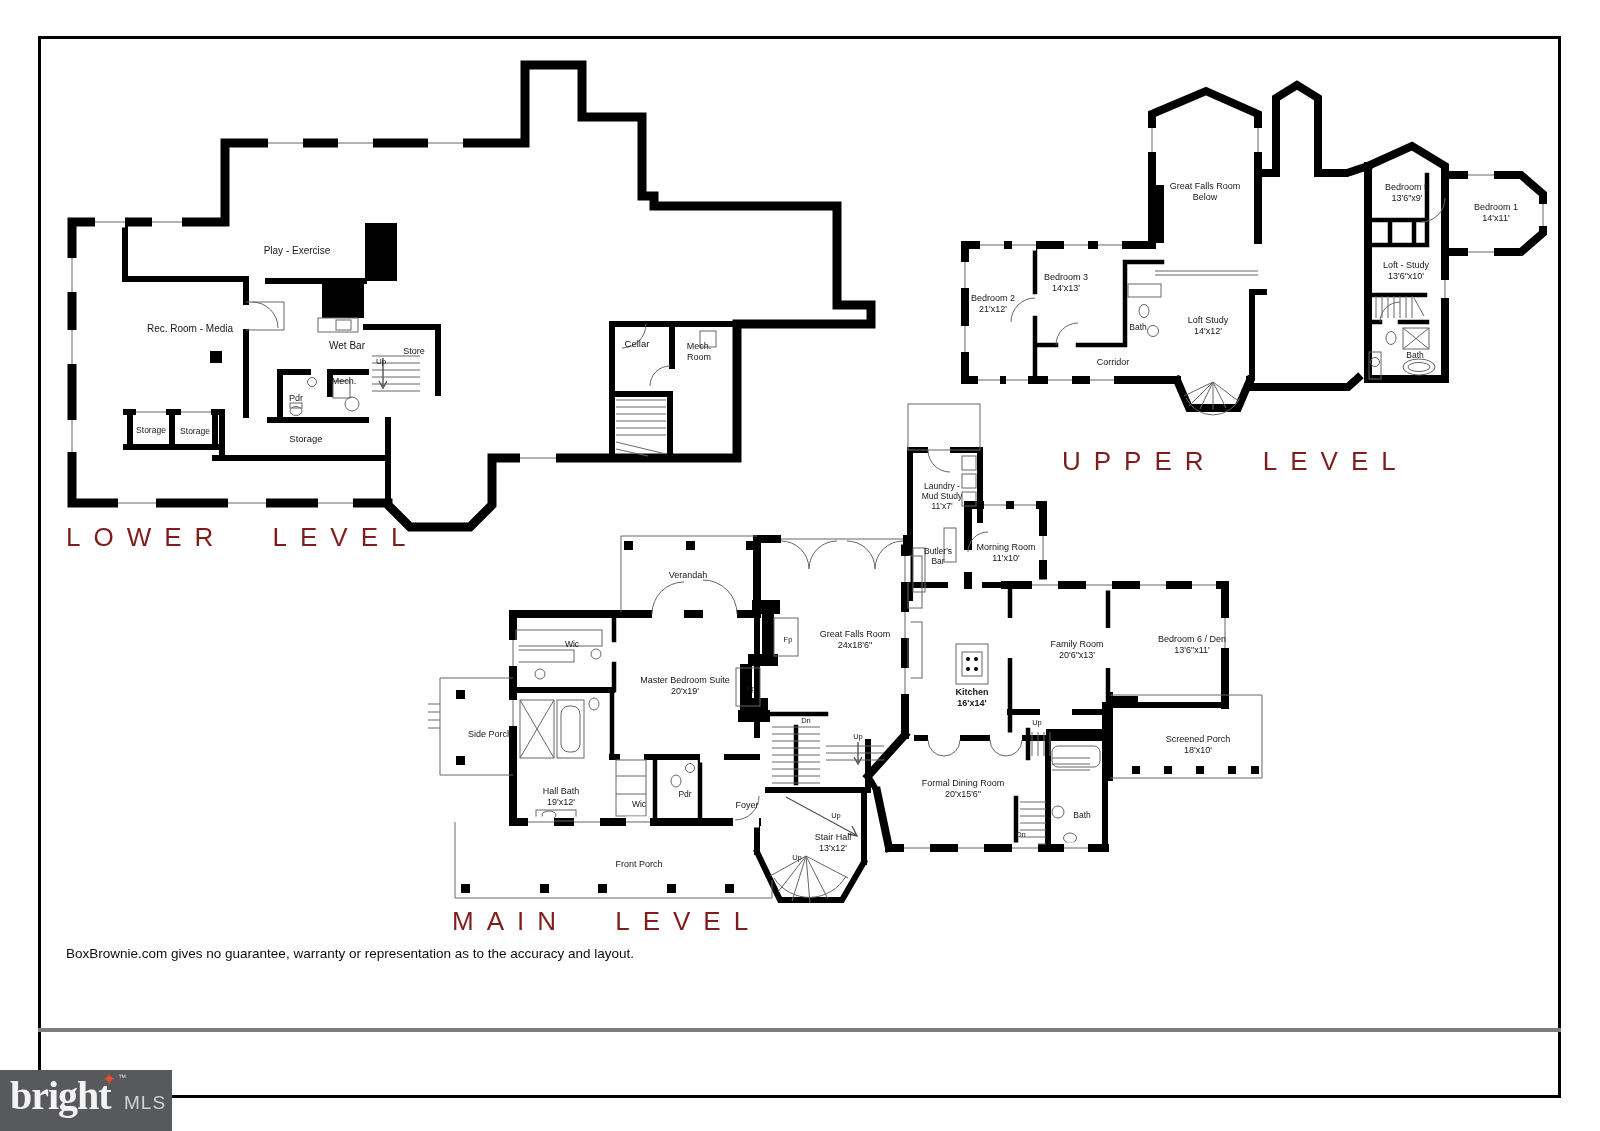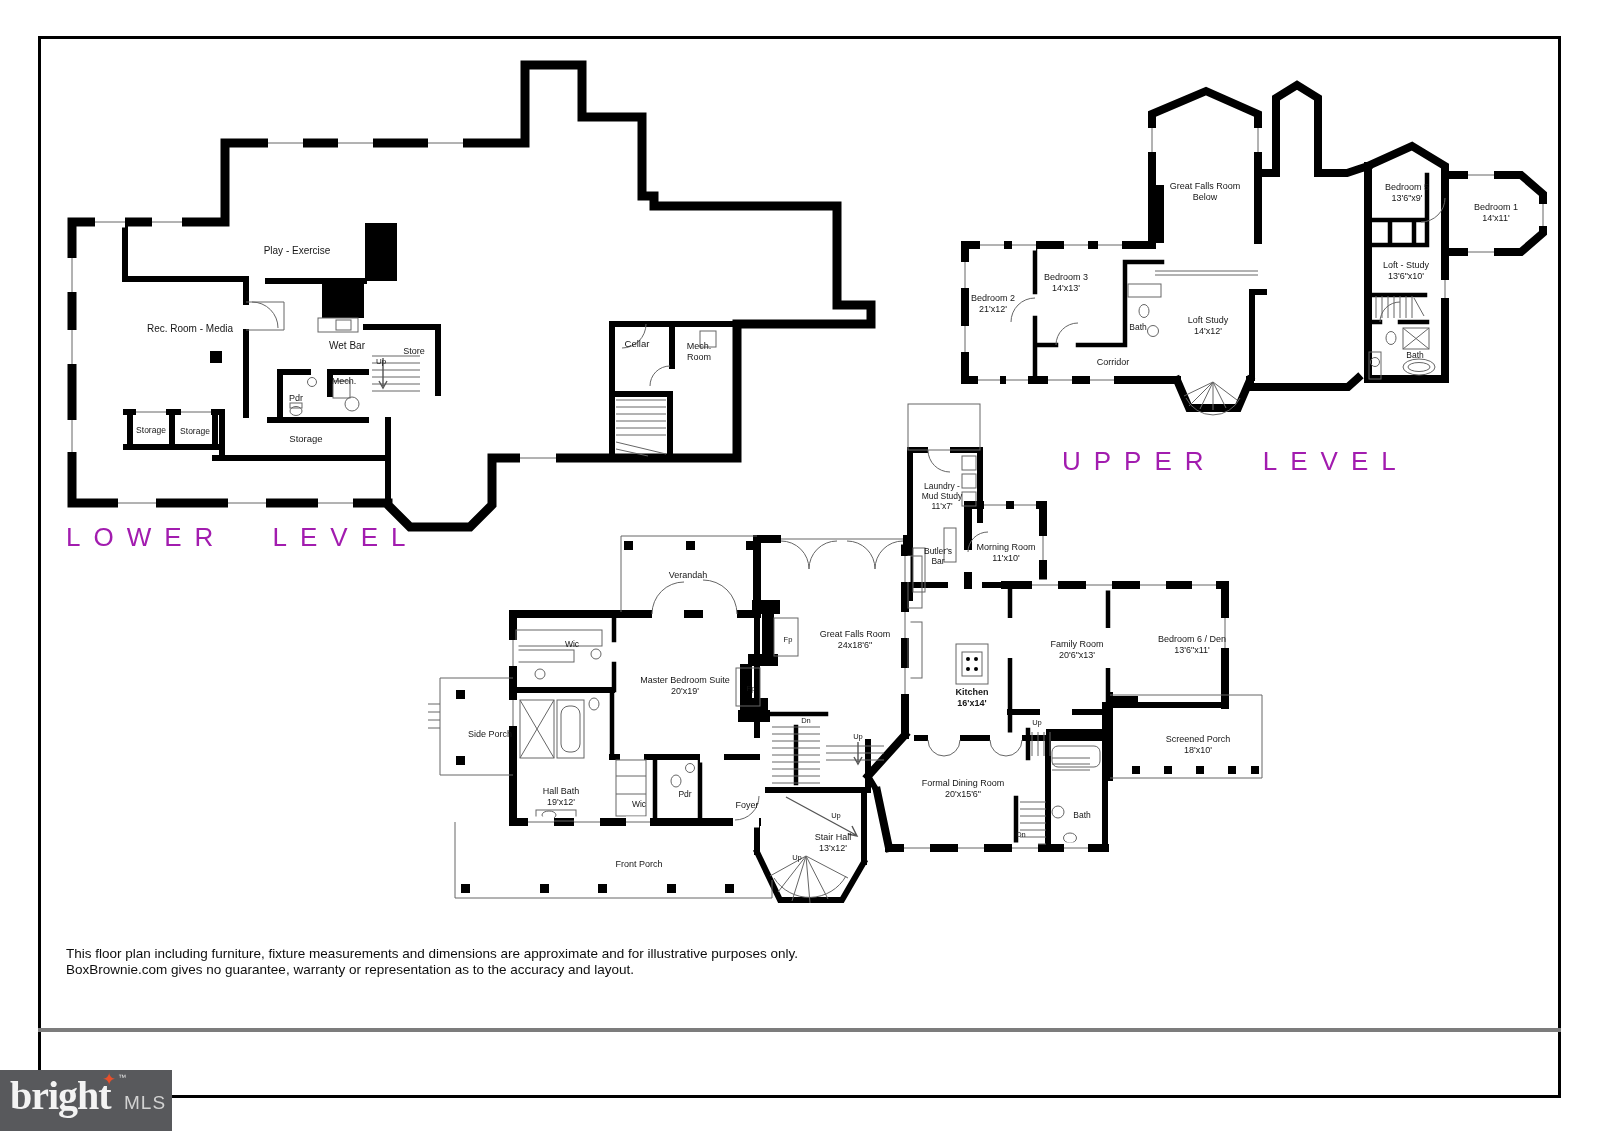--- a/index.html
+++ b/index.html
@@ -13,21 +13,21 @@
   .w6{stroke:#000;stroke-width:6;fill:none;stroke-linecap:square;stroke-linejoin:miter;}
   .w5{stroke:#000;stroke-width:4.5;fill:none;stroke-linecap:square;}
   .tn{stroke:#666;stroke-width:1;fill:none;}
   .tn15{stroke:#555;stroke-width:1.4;fill:none;}
   .win{stroke:#fff;stroke-width:11;fill:none;}
   .blk{fill:#000;stroke:none;}
   #labels{position:absolute;left:0;top:0;width:1600px;height:1131px;pointer-events:none;}
   .room-label{position:absolute;transform:translate(-50%,-50%);text-align:center;
       line-height:1.2;color:#161616;white-space:nowrap;}
   .level-title{position:absolute;font-size:26px;letter-spacing:13px;word-spacing:26px;
-      color:#a21caf;font-weight:400;}
+      color:#7f1d1d;font-weight:400;}
   #title-lower{left:66px;top:522px;}
   #title-upper{left:1062px;top:446px;}
   #title-main{left:452px;top:906px;}
   #disclaimer{position:absolute;left:66px;top:946px;font-size:13.5px;line-height:16px;color:#0d0d0d;}
   #address{position:absolute;left:66px;top:1036px;font-size:37px;color:#0a0a0a;}
   #logo{position:absolute;left:0;top:1070px;width:172px;height:64px;background:#58595c;}
   .lg-b{position:absolute;left:10px;top:2px;font-family:"Liberation Serif",serif;font-weight:700;
       font-size:40px;color:#f3f3f3;letter-spacing:-1px;}
   .lg-star{position:absolute;left:102px;top:-1px;font-size:17px;color:#e8502b;}
   .lg-tm{position:absolute;left:118px;top:3px;font-size:8px;color:#e0e0e0;}
@@ -414,23 +414,23 @@
       <div class="room-label" style="left: 1037px; top: 722px; font-size: 7.5px;">
         <div>Up</div>
       </div>
       <div class="room-label" style="left: 1021px; top: 834px; font-size: 7.5px;">
         <div>Dn</div>
       </div>
     </div>
 
   <div class="level-title" id="title-lower">LOWER LEVEL</div>
   <div class="level-title" id="title-upper">UPPER LEVEL</div>
+  <div class="level-title" id="title-main">MAIN LEVEL</div>
 
   <div id="disclaimer">
-    <div>This floor plan including furniture, fixture measurements and dimensions are approximate and for illustrative purposes only.</div>
     <div>BoxBrownie.com gives no guarantee, warranty or representation as to the accuracy and layout.</div>
   </div>
 
   <div id="divider"></div>
 
 
   <div id="logo">
     <span class="lg-b">bright</span>
     <span class="lg-star">✦</span>
     <span class="lg-tm">™</span>

